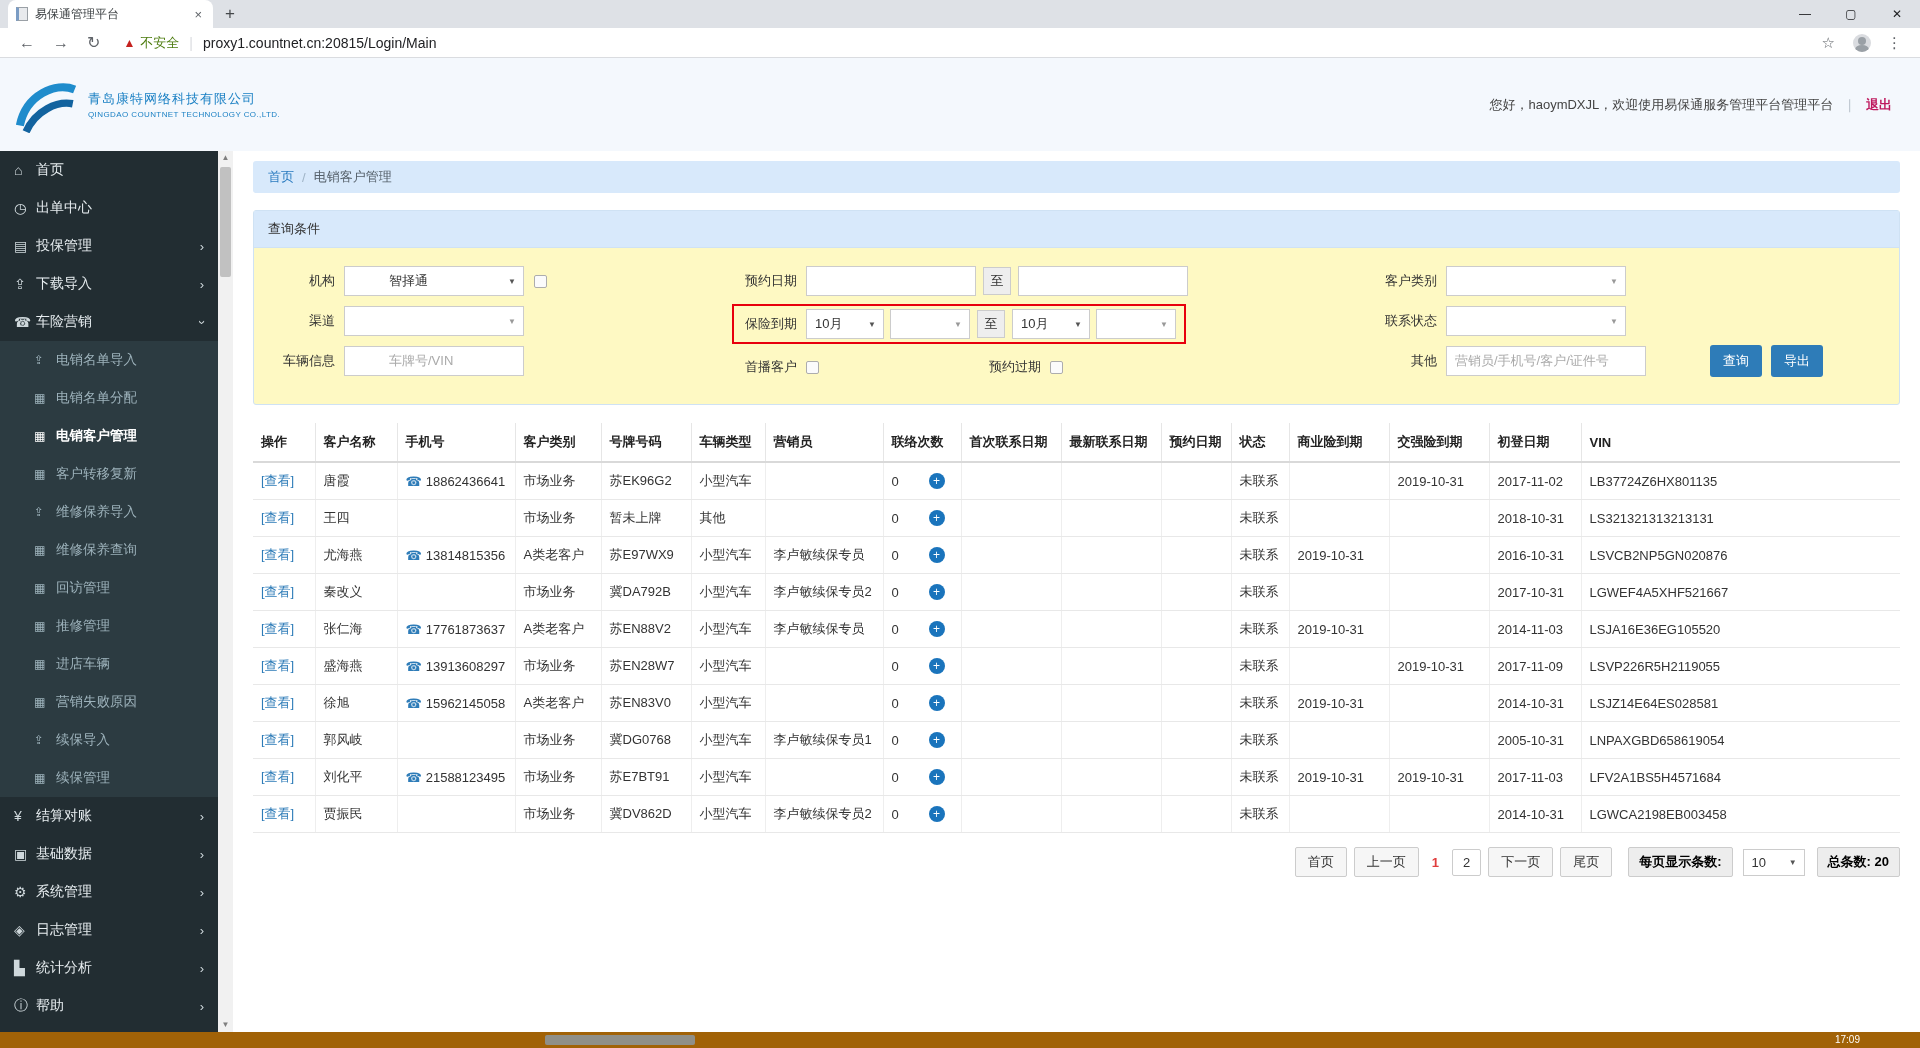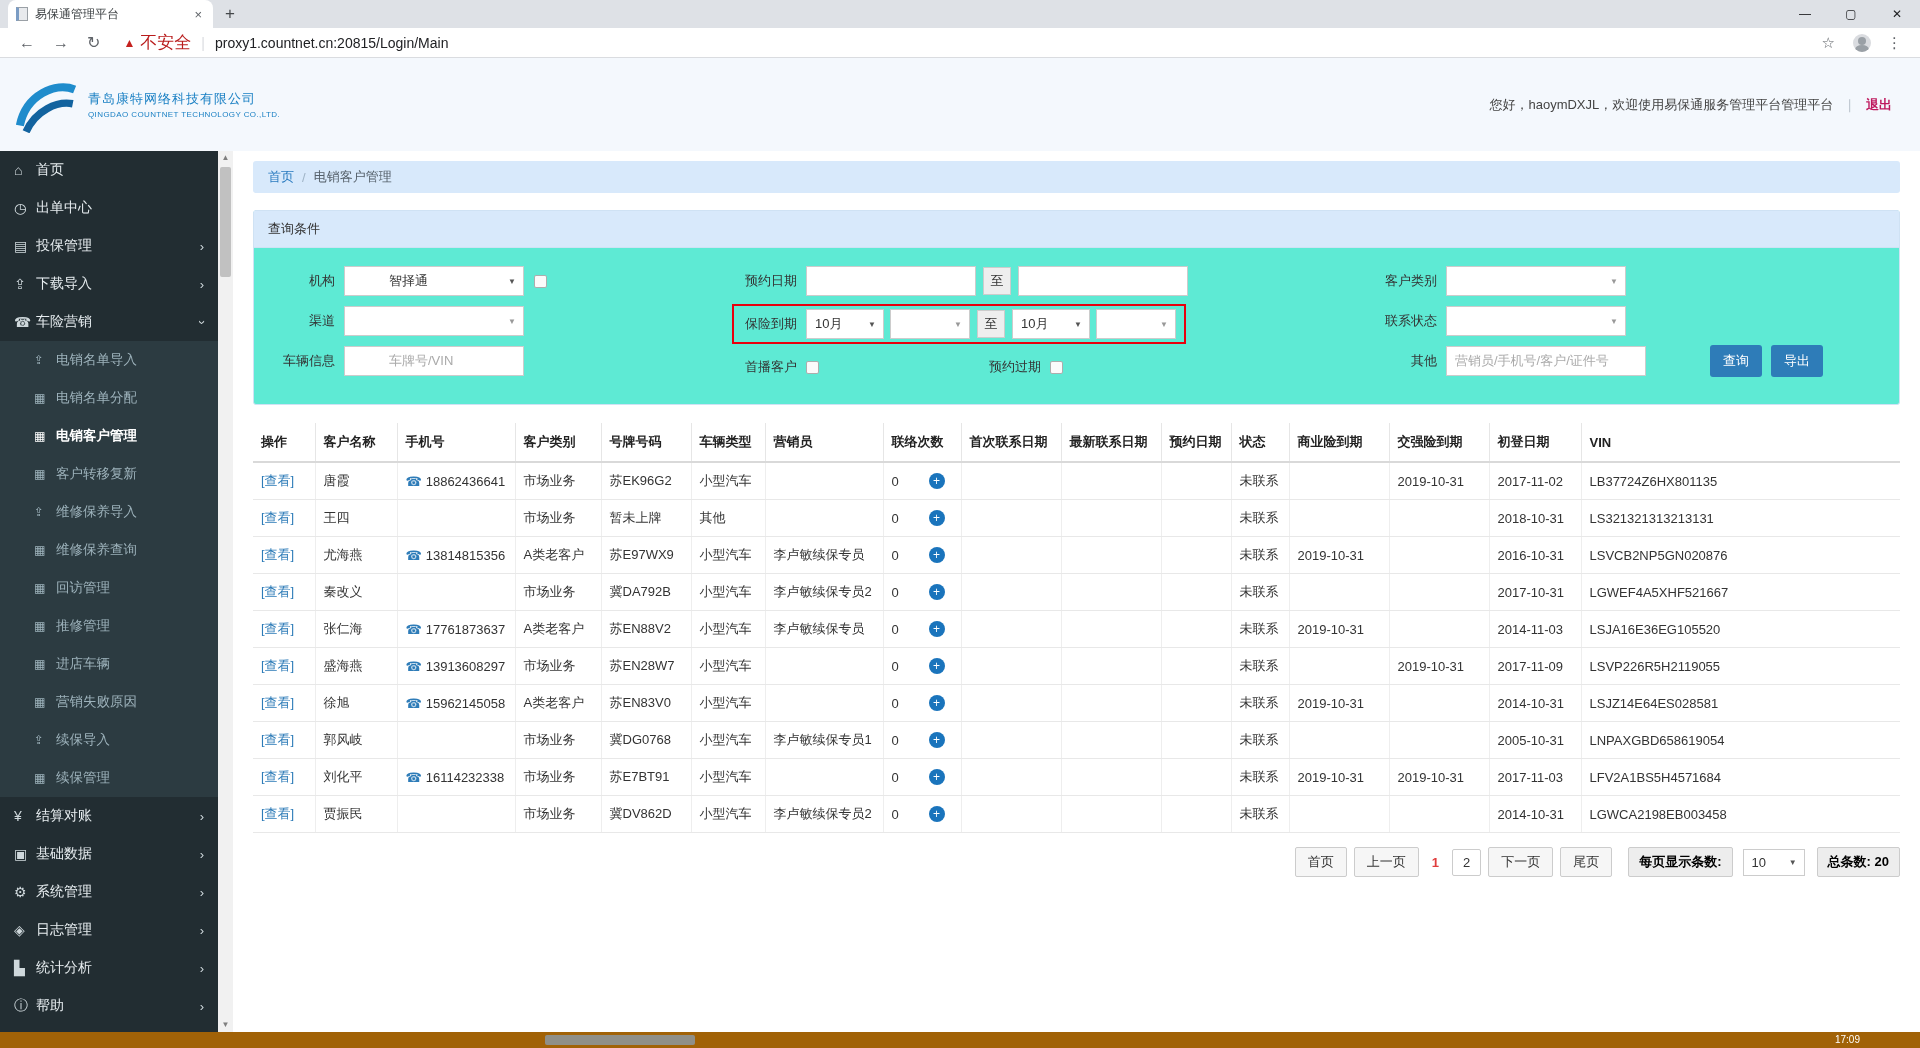--- a/index.html
+++ b/index.html
@@ -14,21 +14,21 @@
   .tab .favicon { width:12px; height:14px; background:#e8eaed; border:1px solid #9aa0a6; border-left:3px solid #7b9cc4; margin-right:7px; }
   .tab .tab-title { flex:1; white-space:nowrap; overflow:hidden; }
   .tab .tab-close { color:#5f6368; font-size:13px; padding:0 3px; cursor:pointer; }
   .newtab-btn { color:#44474a; font-size:17px; margin-left:12px; margin-bottom:4px; cursor:pointer; }
   .win-controls { position:absolute; right:0; top:0; height:28px; display:flex; }
   .win-controls span { width:46px; text-align:center; line-height:28px; font-size:12px; color:#202124; cursor:pointer; }
   .urlbar { height:30px; background:#fff; display:flex; align-items:center; padding:0 10px; border-bottom:1px solid #dadce0; }
   .nav-ic { color:#5f6368; font-size:16px; margin:0 9px; cursor:pointer; }
   .url-field { flex:1; display:flex; align-items:center; margin-left:14px; font-size:14px; }
   .warn-ic { color:#c5221f; font-size:12px; margin-right:5px; }
-  .warn-txt { color:#b91c1c; font-size:17px; }
+  .warn-txt { color:#4d7c0f; font-size:13px; }
   .url-sep { color:#dadce0; margin:0 10px; font-size:14px; }
   .url-text { color:#202124; font-size:14px; }
   .url-right { display:flex; align-items:center; }
   .star-ic { color:#5f6368; font-size:15px; margin:0 10px; cursor:pointer; }
   .avatar-ic { width:18px; height:18px; border-radius:50%; background:#dadce0; position:relative; overflow:hidden; margin:0 8px; cursor:pointer; }
   .avatar-ic::before { content:""; position:absolute; left:5px; top:3px; width:8px; height:8px; border-radius:50%; background:#9aa0a6; }
   .avatar-ic::after { content:""; position:absolute; left:2px; top:11px; width:14px; height:9px; border-radius:50%; background:#9aa0a6; }
   .kebab-ic { color:#5f6368; font-size:15px; margin:0 8px; cursor:pointer; }
 
   
@@ -58,21 +58,21 @@
   .side-scroll .thumb { width:11px; height:110px; background:#c1c1c1; border-radius:2px; margin:2px 0; cursor:grab; }
   .side-scroll .track-fill { flex:1; }
 
   .content { flex:1; background:#fff; padding:10px 20px 0 20px; overflow:hidden; }
 
   .breadcrumb { height:32px; background:#d8e9fb; border-radius:3px; display:flex; align-items:center; padding:0 15px; font-size:13px; }
   .bc-home { color:#2b7cc0; cursor:pointer; }
   .bc-sep { color:#9fb4c6; margin:0 8px; }
   .bc-cur { color:#55606a; }
 
-  .qpanel { margin-top:17px; border:1px solid #cfe2f4; border-radius:3px; background:#5eead4; }
+  .qpanel { margin-top:17px; border:1px solid #cfe2f4; border-radius:3px; background:#fef9c3; }
   .qpanel-head { background:#d8e9fb; padding:9px 14px; font-size:13px; color:#333; border-bottom:1px solid #cfe2f4; }
   .qpanel-body { padding:16px 10px 14px 10px; display:flex; }
   .qcol { display:flex; flex-direction:column; }
   .qcol1 { width:470px; } .qcol2 { width:640px; } .qcol3 { flex:1; }
   .form-row { display:flex; align-items:center; height:34px; margin-bottom:6px; }
   .flabel { text-align:right; font-size:13px; color:#333; padding-right:9px; }
   .qcol1 .flabel { width:80px; } .qcol2 .flabel { width:72px; } .qcol3 .flabel { width:72px; }
   .sel, .inp { height:30px; border:1px solid #ccc; background:#fff; font-size:13px; color:#333;
     display:flex; align-items:center; padding:0 8px; position:relative; }
   .sel { cursor:pointer; }
@@ -610,21 +610,21 @@
     <td>未联系</td>
     <td></td>
     <td></td>
     <td>2005-10-31</td>
     <td>LNPAXGBD658619054</td>
   </tr>
 
   <tr>
     <td><span class="view-link">[查看]</span></td>
     <td>刘化平</td>
-    <td><span class="phone-ic">☎</span><span class="pnum">16114232338</span></td>
+    <td><span class="phone-ic">☎</span><span class="pnum">21588123495</span></td>
     <td>市场业务</td>
     <td>苏E7BT91</td>
     <td>小型汽车</td>
     <td></td>
     <td>
       <span class="contact-cell">
                 <span class="cnum">0</span>
                 <span class="plus-ic">+</span>
               </span>
     </td>

